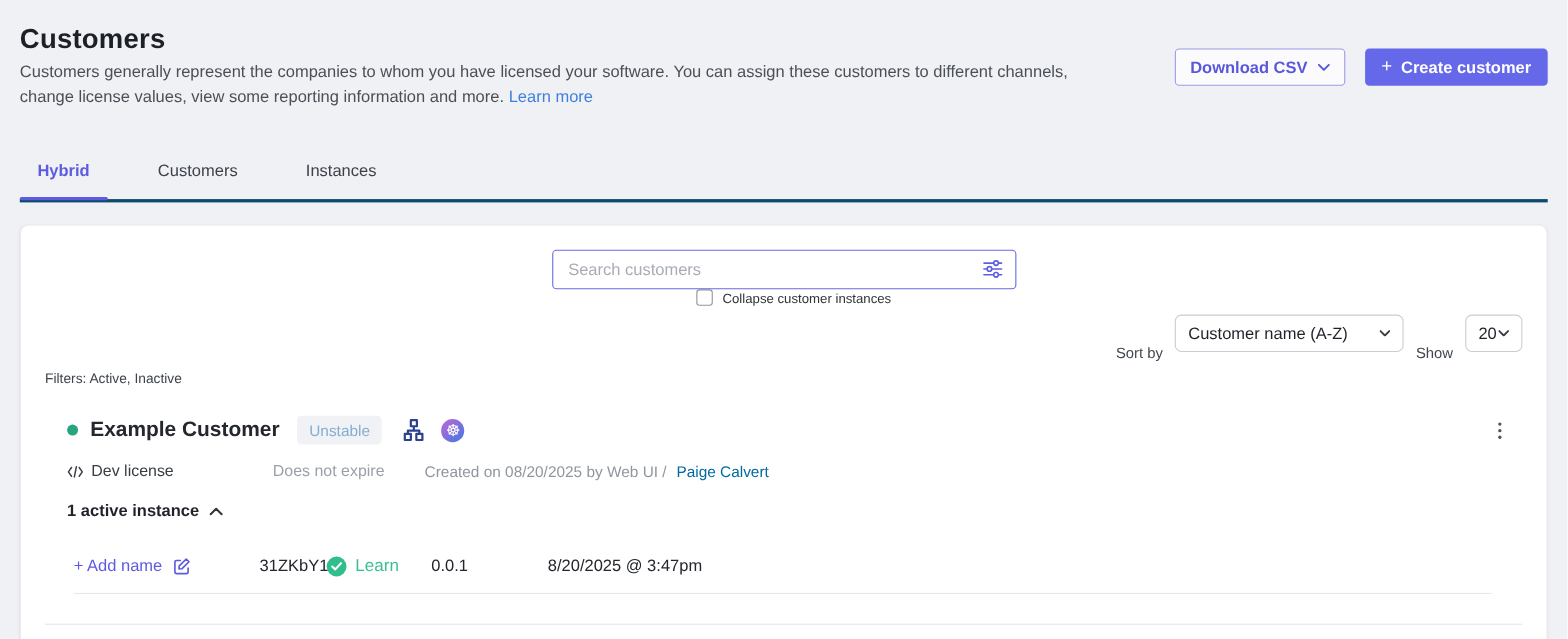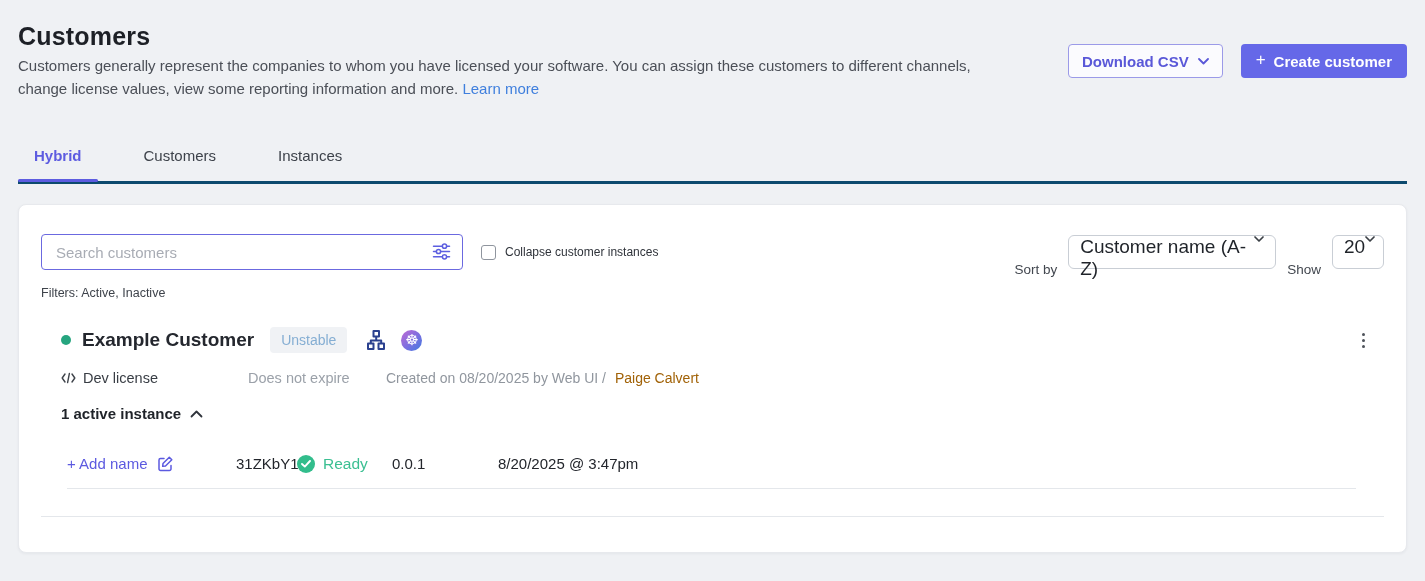--- a/index.html
+++ b/index.html
@@ -31,35 +31,35 @@
   .tab { position: relative; padding: 10px 16px 17px; font-size: 15px; color: #3d424a; cursor: pointer; }
   .tab.active { color: #5d5ce0; font-weight: 700; }
   .tab.active::after { content: ""; position: absolute; left: 0; right: 0; bottom: -1px; height: 3px;
                        background: #5d5ce0; border-radius: 2px; }
 
   
   .card { margin-top: 20px; width: 1389px; background: #ffffff; border: 1px solid #e7e9ed;
           border-radius: 8px; box-shadow: 0 1px 3px rgba(20,30,50,.05); padding: 22px 22px 18px; }
 
   
-  .toolbar { display: flex; align-items: center; }
+  .toolbar { display: flex; align-items: center; flex-direction: column; }
   .search-wrap { position: relative; width: 422px; }
   .search-input { width: 100%; height: 36px; border: 1px solid #6b69e0; border-radius: 4px;
                   padding: 0 44px 0 14px; font-size: 15px; color: #33373e; font-family: inherit; outline: none; }
   .search-input::placeholder { color: #a8acb4; }
   .sliders-icon { position: absolute; right: 12px; top: 9px; }
   .collapse-group { display: flex; align-items: center; gap: 9px; margin-left: 18px; cursor: pointer; }
   .checkbox { appearance: none; width: 15px; height: 15px; border: 1.5px solid #8f959e; border-radius: 3px;
               background: #fff; margin: 0; cursor: pointer; }
   .collapse-text { font-size: 12px; color: #2f333a; }
   .toolbar-right { margin-left: auto; display: flex; align-items: center; gap: 11px; }
   .small-label { font-size: 13.5px; color: #42474f; margin-top: 35px; }
   .selectbox { height: 34px; border: 1px solid #c9ced5; border-radius: 6px; background: #fff;
-               display: inline-flex; justify-content: space-between;
-               padding: 0 11px; font-size: 19px; color: #1f2329; cursor: pointer; }
+               display: inline-flex; align-items: center; justify-content: space-between;
+               padding: 0 11px; font-size: 15px; color: #1f2329; cursor: pointer; }
   .selectbox.sort { width: 208px; }
   .selectbox.show { width: 52px; }
   .filters-text { margin-top: 9px; font-size: 12.5px; color: #3e434b; }
 
   
   .customer { margin-top: 27px; padding-left: 20px; }
   .customer-head { display: flex; align-items: center; }
   .dot { width: 10px; height: 10px; border-radius: 50%; background: #26a57f; margin-right: 11px; flex-shrink: 0; }
   .customer-name { font-size: 19px; font-weight: 700; color: #24272e; }
   .badge { margin-left: 16px; background: #f0f2f5; color: #85aed3; font-size: 14px;
@@ -70,21 +70,21 @@
               display: inline-flex; align-items: center; justify-content: center; cursor: pointer; }
   .k8s-glyph { color: #fff; font-size: 15px; line-height: 1; font-family: "DejaVu Sans", sans-serif; }
   .kebab { margin-left: auto; margin-right: 14px; display: flex; flex-direction: column; gap: 3px;
            padding: 5px; cursor: pointer; }
   .kebab span { width: 3px; height: 3px; background: #4e535a; border-radius: 50%; }
 
   .license-row { display: flex; align-items: center; margin-top: 17px; }
   .lic-type { display: flex; align-items: center; gap: 7px; font-size: 14.5px; color: #383d44; width: 187px; }
   .lic-exp { width: 138px; font-size: 14.5px; color: #9ba1a9; }
   .lic-created { font-size: 14px; color: #90969e; }
-  .created-by { color: #a16207; text-decoration: none; margin-left: 5px; cursor: pointer; }
+  .created-by { color: #0369a1; text-decoration: none; margin-left: 5px; cursor: pointer; }
 
   .instances-toggle { margin-top: 19px; display: inline-flex; align-items: center; gap: 9px;
                       font-size: 15px; font-weight: 600; color: #1f2329; cursor: pointer; }
 
   
   .itable { margin: 16px 28px 0 6px; }
   .tgrid { display: grid; grid-template-columns: 131px 99px 95px 106px 1fr; align-items: center; }
   .thead { padding-bottom: 12px; border-bottom: 1px solid #caced3; }
   .th { font-size: 15px; font-weight: 700; color: #15181e; }
   .trow { border-bottom: 1px solid #e4e7eb; height: 50px; font-size: 15px; color: #23262c; }
@@ -238,21 +238,21 @@
               </svg>
             </span>
           </span>
           <span class="id-cell">31ZKbY1</span>
           <span class="status-cell">
             <span class="check-circle">
               <svg width="10" height="8" viewBox="0 0 10 8">
                   <polyline points="1,4 3.8,6.6 9,1" fill="none" stroke="#ffffff" stroke-width="1.9" stroke-linecap="round" stroke-linejoin="round"></polyline>
                 </svg>
             </span>
-            <span class="status-text">Ready</span>
+            <span class="status-text">Learn</span>
           </span>
           <span>0.0.1</span>
           <span>8/20/2025 @ 3:47pm</span>
         </div>
       </div>
 
       <div class="bottom-divider" style="margin-left:-20px;"></div>
     </div>
 
   </div>

